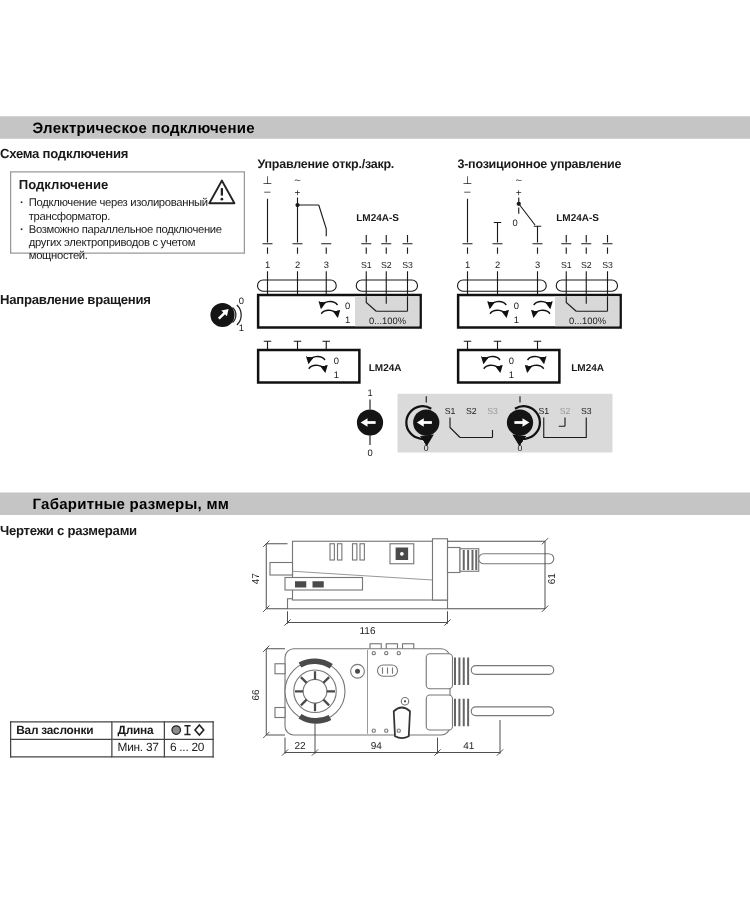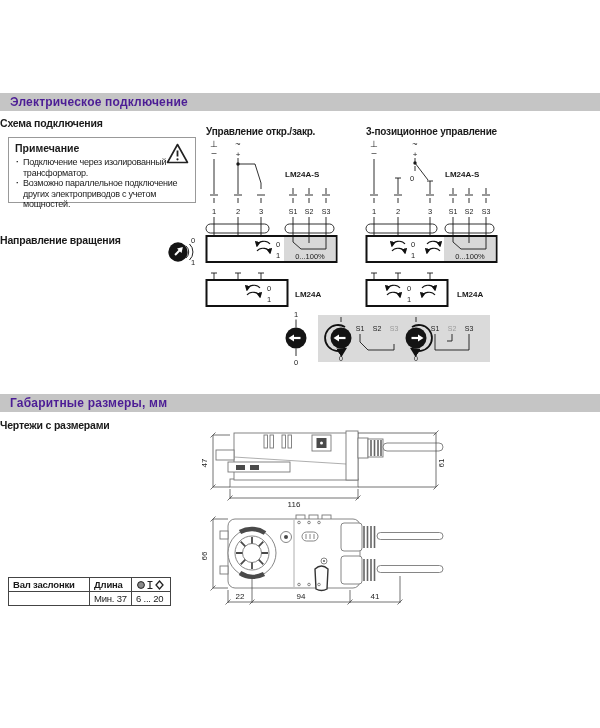--- a/index.html
+++ b/index.html
@@ -1,19 +1,19 @@
 <!DOCTYPE html>
 <html><head>
 <meta charset="utf-8">
 <style>
   html,body{margin:0;padding:0;background:#fff;}
   #page{position:relative;width:600px;height:728px;background:#fff;overflow:hidden;
         font-family:"Liberation Sans",sans-serif;color:#1a1a1a;}
-  .secbar{position:absolute;left:0;width:600px;height:18px;background:#c5c5c5;color:#4c1d95;
-          font-weight:bold;font-size:12px;line-height:18px;padding-left:10px;
+  .secbar{position:absolute;left:0;width:600px;height:18px;background:#c5c5c5;color:#000000;
+          font-weight:bold;font-size:12px;line-height:18px;padding-left:26px;
           box-sizing:border-box;letter-spacing:.2px;}
   .lbl{position:absolute;font-weight:bold;font-size:10.5px;letter-spacing:-0.2px;}
   #notebox{position:absolute;left:8px;top:137px;width:188px;height:66px;border:1px solid #999;
            box-sizing:border-box;padding:4px 6px;}
   #note-title{font-weight:bold;font-size:10.5px;margin-bottom:3px;}
   .note-item{position:relative;padding-left:8px;font-size:9px;line-height:10.5px;
              letter-spacing:-0.25px;width:160px;}
   .note-item::before{content:"·";position:absolute;left:1px;font-weight:bold;}
   #warn{position:absolute;right:6px;top:5px;}
   .dtitle{position:absolute;font-weight:bold;font-size:10px;letter-spacing:-0.2px;}
@@ -56,21 +56,21 @@
         <path d="M-2,-3.4 L-7.5,0 L-2,3.4 Z" fill="#fff"></path>
       </g>
     </defs>
   </svg>
 
   <div class="secbar" style="top:93px">Электрическое подключение</div>
 
   <div class="lbl" style="top:117px;left:0;width:196px">Схема подключения</div>
 
   <div id="notebox">
-    <div id="note-title">Примечание</div>
+    <div id="note-title">Подключение</div>
     <div class="note-item">Подключение через изолированный трансформатор.</div>
     <div class="note-item">Возможно параллельное подключение других электроприводов с учетом мощностей.</div>
     <svg id="warn" width="23" height="21" viewBox="0 0 23 21">
       <polygon points="11.5,1.5 21.5,19.5 1.5,19.5" fill="none" stroke="#222" stroke-width="1.6" stroke-linejoin="round"></polygon>
       <line x1="11.5" y1="7.5" x2="11.5" y2="13.5" stroke="#222" stroke-width="1.8"></line>
       <circle cx="11.5" cy="16.3" r="1.1" fill="#222"></circle>
     </svg>
   </div>
 
   <div class="dtitle" style="left:206px;top:126px;width:150px">Управление откр./закр.</div>

